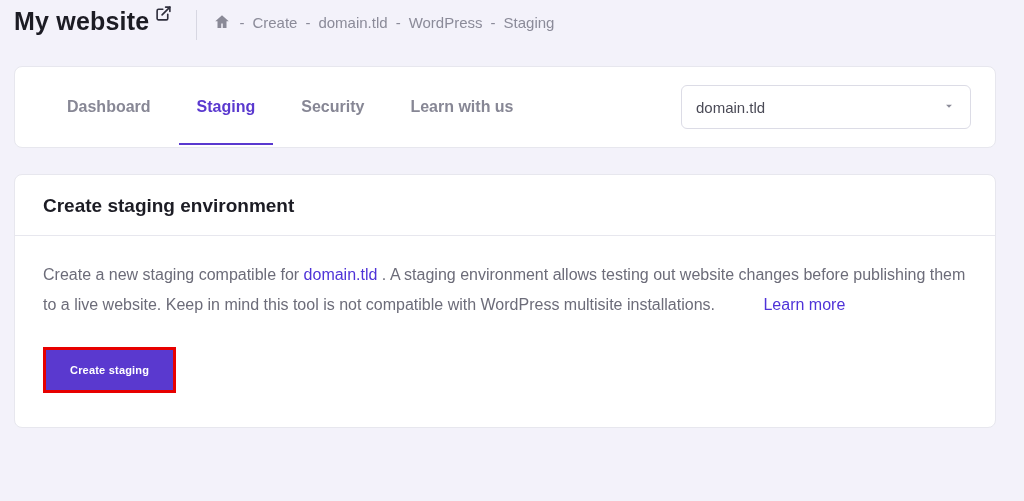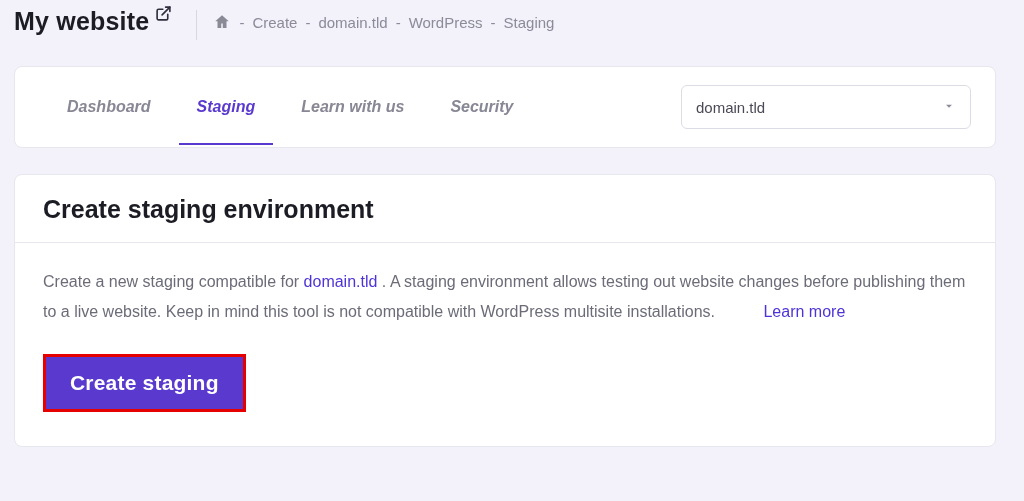--- a/index.html
+++ b/index.html
@@ -26,37 +26,37 @@
   .ext-icon{margin-top:-5px;color:#2f2f3d;}
   .vdiv{width:1px;background:#d7d7e2;height:30px;margin:0 16px 0 4px;}
   .crumbs{display:flex;align-items:center;gap:10px;margin-top:3px;color:var(--muted2);font-size:15px;}
   .crumbs .sep{color:var(--muted2);font-size:15px;margin:0 -2px;}
   .crumbs .home{color:#7d7d8b;}
   .crumbs .home svg{display:block;}
 
   
   .card{background:var(--card);border:1px solid var(--border);border-radius:8px;margin-top:18px;}
   .tabs-card{padding:18px 24px 18px 24px;display:flex;align-items:center;gap:46px;position:relative;}
-  .tabs-left{display:flex;align-items:center;gap:46px;padding-left:28px;font-style:italic;}
+  .tabs-left{display:flex;align-items:center;gap:46px;padding-left:28px;}
   .tab{font-size:16px;font-weight:700;color:var(--muted);padding:10px 0;position:relative;cursor:pointer;}
   .tab.active{color:var(--accent);}
   .tab.active::after{content:"";position:absolute;left:-18px;right:-18px;bottom:-19px;height:2px;background:var(--accent);}
   .spacer{flex:1;}
   .domain-select{width:290px;height:44px;border:1px solid #dcdce6;border-radius:6px;background:#fff;display:flex;align-items:center;justify-content:space-between;padding:0 14px;color:#4a4a56;font-size:15px;cursor:pointer;}
   .domain-select .chev{color:#8c8c99;}
 
   
   .content-card{margin-top:26px;padding:0 0 34px 0;}
   .content-head{padding:20px 28px 18px 28px;border-bottom:1px solid var(--border);}
-  .content-title{font-size:25px;font-weight:800;color:var(--title);}
+  .content-title{font-size:19px;font-weight:800;color:var(--title);}
   .content-body{padding:24px 28px 0 28px;color:#6c6c79;font-size:16px;line-height:1.85;}
   .content-body .domain-link{color:var(--link);}
   .content-body .learn-link{color:var(--link);margin-left:44px;}
   .cta-wrap{margin-top:28px;display:inline-block;border:3px solid var(--highlight);}
-  .cta{background:var(--accent-solid);color:#fff;border:none;padding:14px 24px;font-size:21px;font-weight:700;letter-spacing:.2px;cursor:pointer;}
+  .cta{background:var(--accent-solid);color:#fff;border:none;padding:14px 24px;font-size:11px;font-weight:700;letter-spacing:.2px;cursor:pointer;}
 </style>
 </head>
 <body>
 
 <div class="page">
 
   <div class="header">
     <div class="site-title-wrap">
       <span class="site-title">My website</span>
       <span class="ext-icon">
@@ -83,22 +83,22 @@
       <span>WordPress</span>
       <span class="sep">-</span>
       <span>Staging</span>
     </div>
   </div>
 
   <div class="card tabs-card">
     <div class="tabs-left">
       <div class="tab">Dashboard</div>
       <div class="tab active">Staging</div>
+      <div class="tab">Security</div>
       <div class="tab">Learn with us</div>
-      <div class="tab">Security</div>
     </div>
     <div class="spacer"></div>
     <div class="domain-select">
       <span>domain.tld</span>
       <span class="chev">
         <svg width="14" height="14" viewBox="0 0 24 24" fill="#8c8c99">
             <path d="M7 10l5 5 5-5z"></path>
           </svg>
       </span>
     </div>

